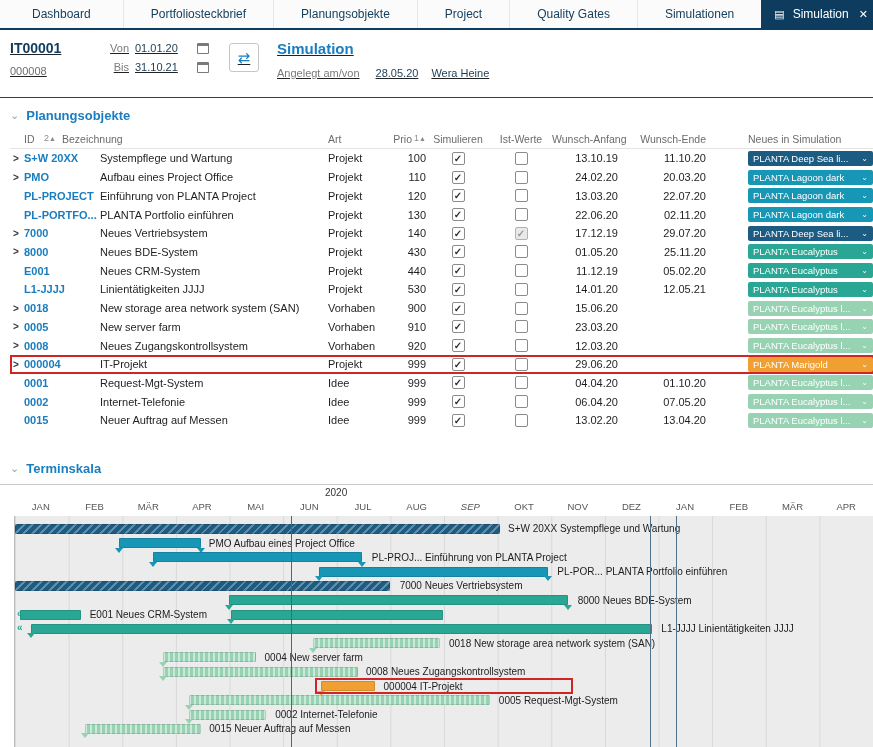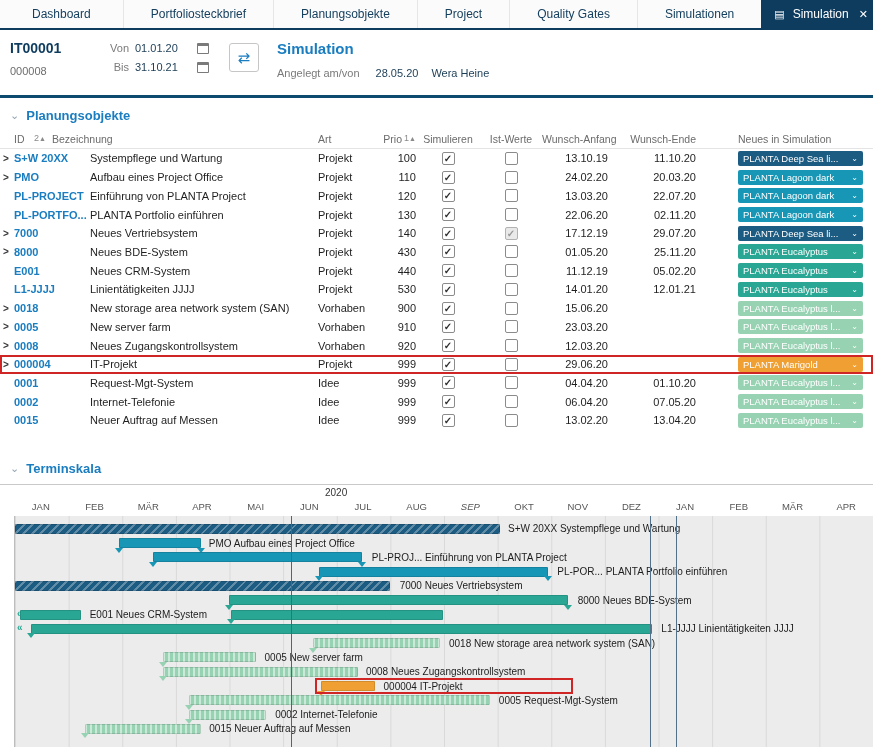--- a/index.html
+++ b/index.html
@@ -9,21 +9,21 @@
 
   
   .nav { height:30px; display:flex; align-items:stretch; background:#fbfbfb; border-bottom:2px solid #0e3c5f; font-size:12px; color:#16405f; }
   .tab { display:flex; align-items:center; padding:0 27px; white-space:nowrap; cursor:default; border-left:1px solid #e6e6e6; }
   .tab:first-child { border-left:none; padding:0 32px; }
   .tab.active { margin-left:auto; background:#0e3c5f; color:#fff; padding:0 13px; gap:8px; border-left:none; }
   .tab-icon { font-size:11px; }
   .tab-close { font-size:11px; margin-left:2px; }
 
   
-  .header { height:68px; border-bottom:3px solid #0c4a6e; display:flex; padding:10px 10px 6px 10px; }
+  .header { height:68px; border-bottom:1px solid #0c4a6e; display:flex; padding:10px 10px 6px 10px;text-decoration:underline; }
   .h-ids { width:93px; }
   .h-id { font-size:14px; font-weight:bold; color:#0e3c5f; }
   .h-code { font-size:11px; color:#6d6d6d; margin-top:9px; }
   .h-titleblock { width:308px; }
   .h-title { font-size:15px; font-weight:bold; color:#1a7dc0; }
   .h-sub { font-size:11px; color:#8d8d8d; margin-top:8px; }
   .h-dates { display:grid; grid-template-columns:26px 56px 16px; column-gap:6px; row-gap:7px; font-size:11px; align-content:start; padding-top:2px; }
   .h-dates .lbl { color:#7a7a7a; text-align:right; }
   .h-dates .val { color:#1b3c55; }
   .cal { width:12px; height:11px; border:1px solid #7a7a7a; border-top:3px solid #7a7a7a; border-radius:1px; display:inline-block; margin-top:1px; }
@@ -34,21 +34,21 @@
   .sim-meta .val { color:#1b3c55; }
   .sim-meta .v1 { margin-left:16px; }
   .sim-meta .v2 { margin-left:13px; }
 
   
   .section-title { display:flex; align-items:center; gap:7px; padding:10px 10px 6px 10px; font-size:13px; font-weight:bold; color:#1a7dc0; }
   .section-title.second { padding-top:31px; padding-bottom:8px; }
   .chev { color:#93a5b1; font-size:11px; font-weight:normal; }
 
   
-  .ptable { font-size:11px; }
+  .ptable { padding-left:10px; font-size:11px; }
   .thead, .trow { display:grid; grid-template-columns:14px 38px 266px 62px 36px 64px 62px 88px 80px 28px 125px; align-items:center; }
   .thead { height:20px; font-size:10.5px; color:#6b6b6b; border-bottom:1px solid #e4e4e4; }
   .thead .hid { display:flex; justify-content:space-between; padding-right:6px; grid-column:2 / span 1; }
   .sort { color:#8a8a8a; font-size:9px; white-space:nowrap; }
   .tri { font-size:7px; }
   .h-prio { text-align:right; display:flex; justify-content:flex-end; gap:2px; }
   .h-ctr { text-align:center; }
   .h-date { text-align:right; padding-right:22px; }
   .h-date2 { text-align:right; padding-right:14px; }
   .trow { height:18.73px; position:relative; }
@@ -303,21 +303,21 @@
           <span class="c bez">Linientätigkeiten JJJJ</span>
           <span class="c art">Projekt</span>
           <span class="c prio">530</span>
           <span class="c ctr">
             <span class="cb on">✓</span>
           </span>
           <span class="c ctr">
             <span class="cb"></span>
           </span>
           <span class="c date">14.01.20</span>
-          <span class="c date">12.01.21</span>
+          <span class="c date">12.05.21</span>
           <span class="c"></span>
           <span class="farbe" style="background-color: rgb(42, 167, 148);">
             <span class="ftxt">PLANTA Eucalyptus</span>
             <span class="fch">⌄</span>
           </span>
         </div>
         <div class="trow">
           <span class="c arrow">&gt;</span>
           <span class="c id">0018</span>
           <span class="c bez">New storage area network system (SAN)</span>
@@ -534,21 +534,21 @@
             <span class="glabel" style="left: 74.75%;">L1-JJJJ Linientätigkeiten JJJJ</span>
             <span class="gmark" style="left: 1.875%; border-top-color: rgb(42, 167, 148);"></span>
           </div>
           <div class="grow">
             <span class="gbar dots" style="left: 34.6875%; width: 14.875%; background-color: rgb(151, 211, 179);"></span>
             <span class="glabel" style="left: 50%;">0018 New storage area network system (SAN)</span>
             <span class="gmark" style="left: 34.6875%; border-top-color: rgb(151, 211, 179);"></span>
           </div>
           <div class="grow">
             <span class="gbar dots" style="left: 17.25%; width: 10.875%; background-color: rgb(151, 211, 179);"></span>
-            <span class="glabel" style="left: 28.5%;">0005 New server farm</span>
+            <span class="glabel" style="left: 28.5%;">0004 New server farm</span>
             <span class="gmark" style="left: 17.25%; border-top-color: rgb(151, 211, 179);"></span>
           </div>
           <div class="grow">
             <span class="gbar dots" style="left: 17.25%; width: 22.6875%; background-color: rgb(151, 211, 179);"></span>
             <span class="glabel" style="left: 40.3125%;">0008 Neues Zugangskontrollsystem</span>
             <span class="gmark" style="left: 17.25%; border-top-color: rgb(151, 211, 179);"></span>
           </div>
           <div class="grow">
             <span class="gbar solid" style="left: 35.625%; width: 6.375%; background-color: rgb(240, 160, 50);"></span>
             <span class="glabel" style="left: 42.375%;">000004 IT-Projekt</span>

